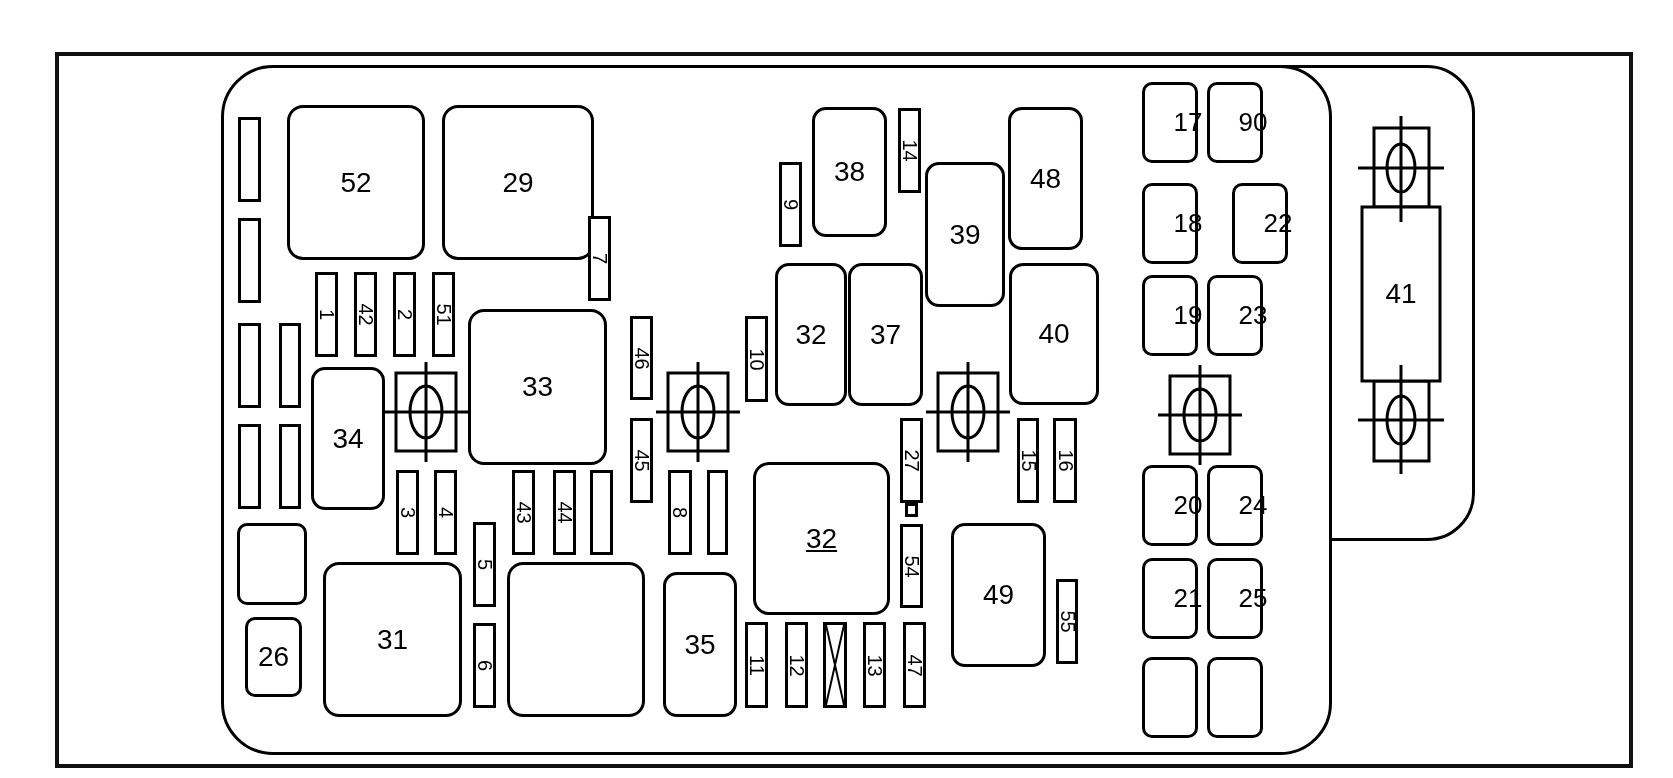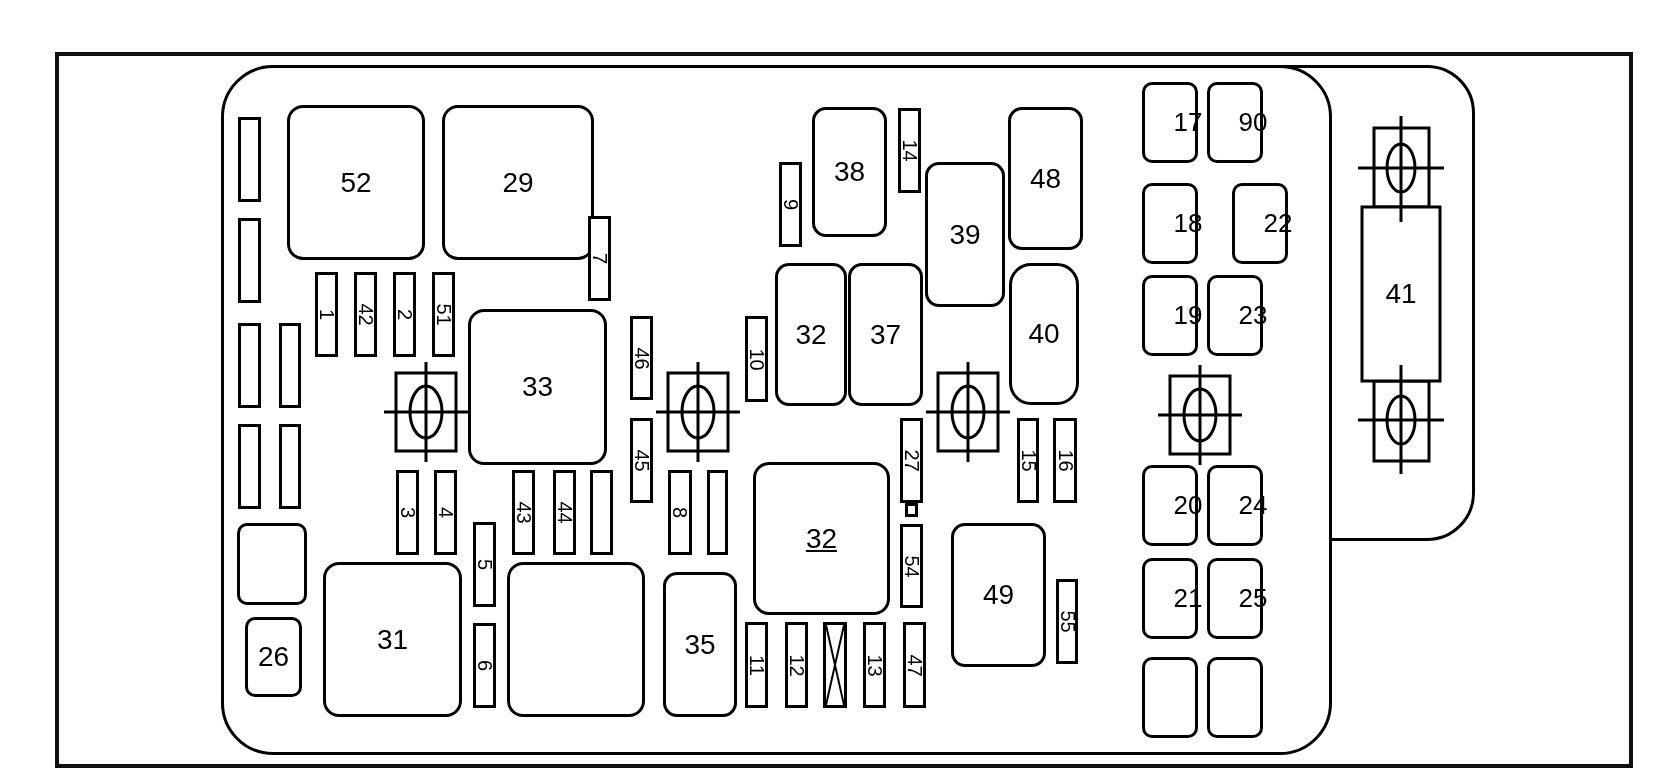--- a/index.html
+++ b/index.html
@@ -59,20 +59,23 @@
 
   <div class="bx r16" style="left:287px;top:105px;width:138px;height:155px;">
       <span>52</span>
     </div>
   <div class="bx r16" style="left:442px;top:105px;width:152px;height:155px;">
       <span>29</span>
     </div>
   <div class="bx r16" style="left:468px;top:309px;width:139px;height:156px;">
       <span>33</span>
     </div>
+  <div class="bx r14" style="left:311px;top:367px;width:74px;height:143px;">
+      <span>34</span>
+    </div>
   <div class="bx r10" style="left:237px;top:523px;width:70px;height:82px;"></div>
   <div class="bx r10" style="left:245px;top:617px;width:57px;height:80px;">
       <span>26</span>
     </div>
   <div class="bx r16" style="left:323px;top:562px;width:139px;height:155px;">
       <span>31</span>
     </div>
   <div class="bx r16" style="left:507px;top:562px;width:138px;height:155px;"></div>
   <div class="bx r14" style="left:663px;top:572px;width:74px;height:145px;">
       <span>35</span>
@@ -88,21 +91,21 @@
     </div>
   <div class="bx r14" style="left:848px;top:263px;width:75px;height:143px;">
       <span>37</span>
     </div>
   <div class="bx r14" style="left:925px;top:162px;width:80px;height:145px;">
       <span>39</span>
     </div>
   <div class="bx r14" style="left:1008px;top:107px;width:75px;height:143px;">
       <span>48</span>
     </div>
-  <div class="bx r14" style="left:1009px;top:263px;width:70px;height:142px;border-radius:22px;">
+  <div class="bx r14" style="left:1009px;top:263px;width:90px;height:142px;">
       <span>40</span>
     </div>
   <div class="bx r14" style="left:951px;top:523px;width:95px;height:144px;">
       <span>49</span>
     </div>
 
   <div class="fz" style="left:315px;top:272px;">
       <span class="vl">1</span>
     </div>
   <div class="fz" style="left:354px;top:272px;">

